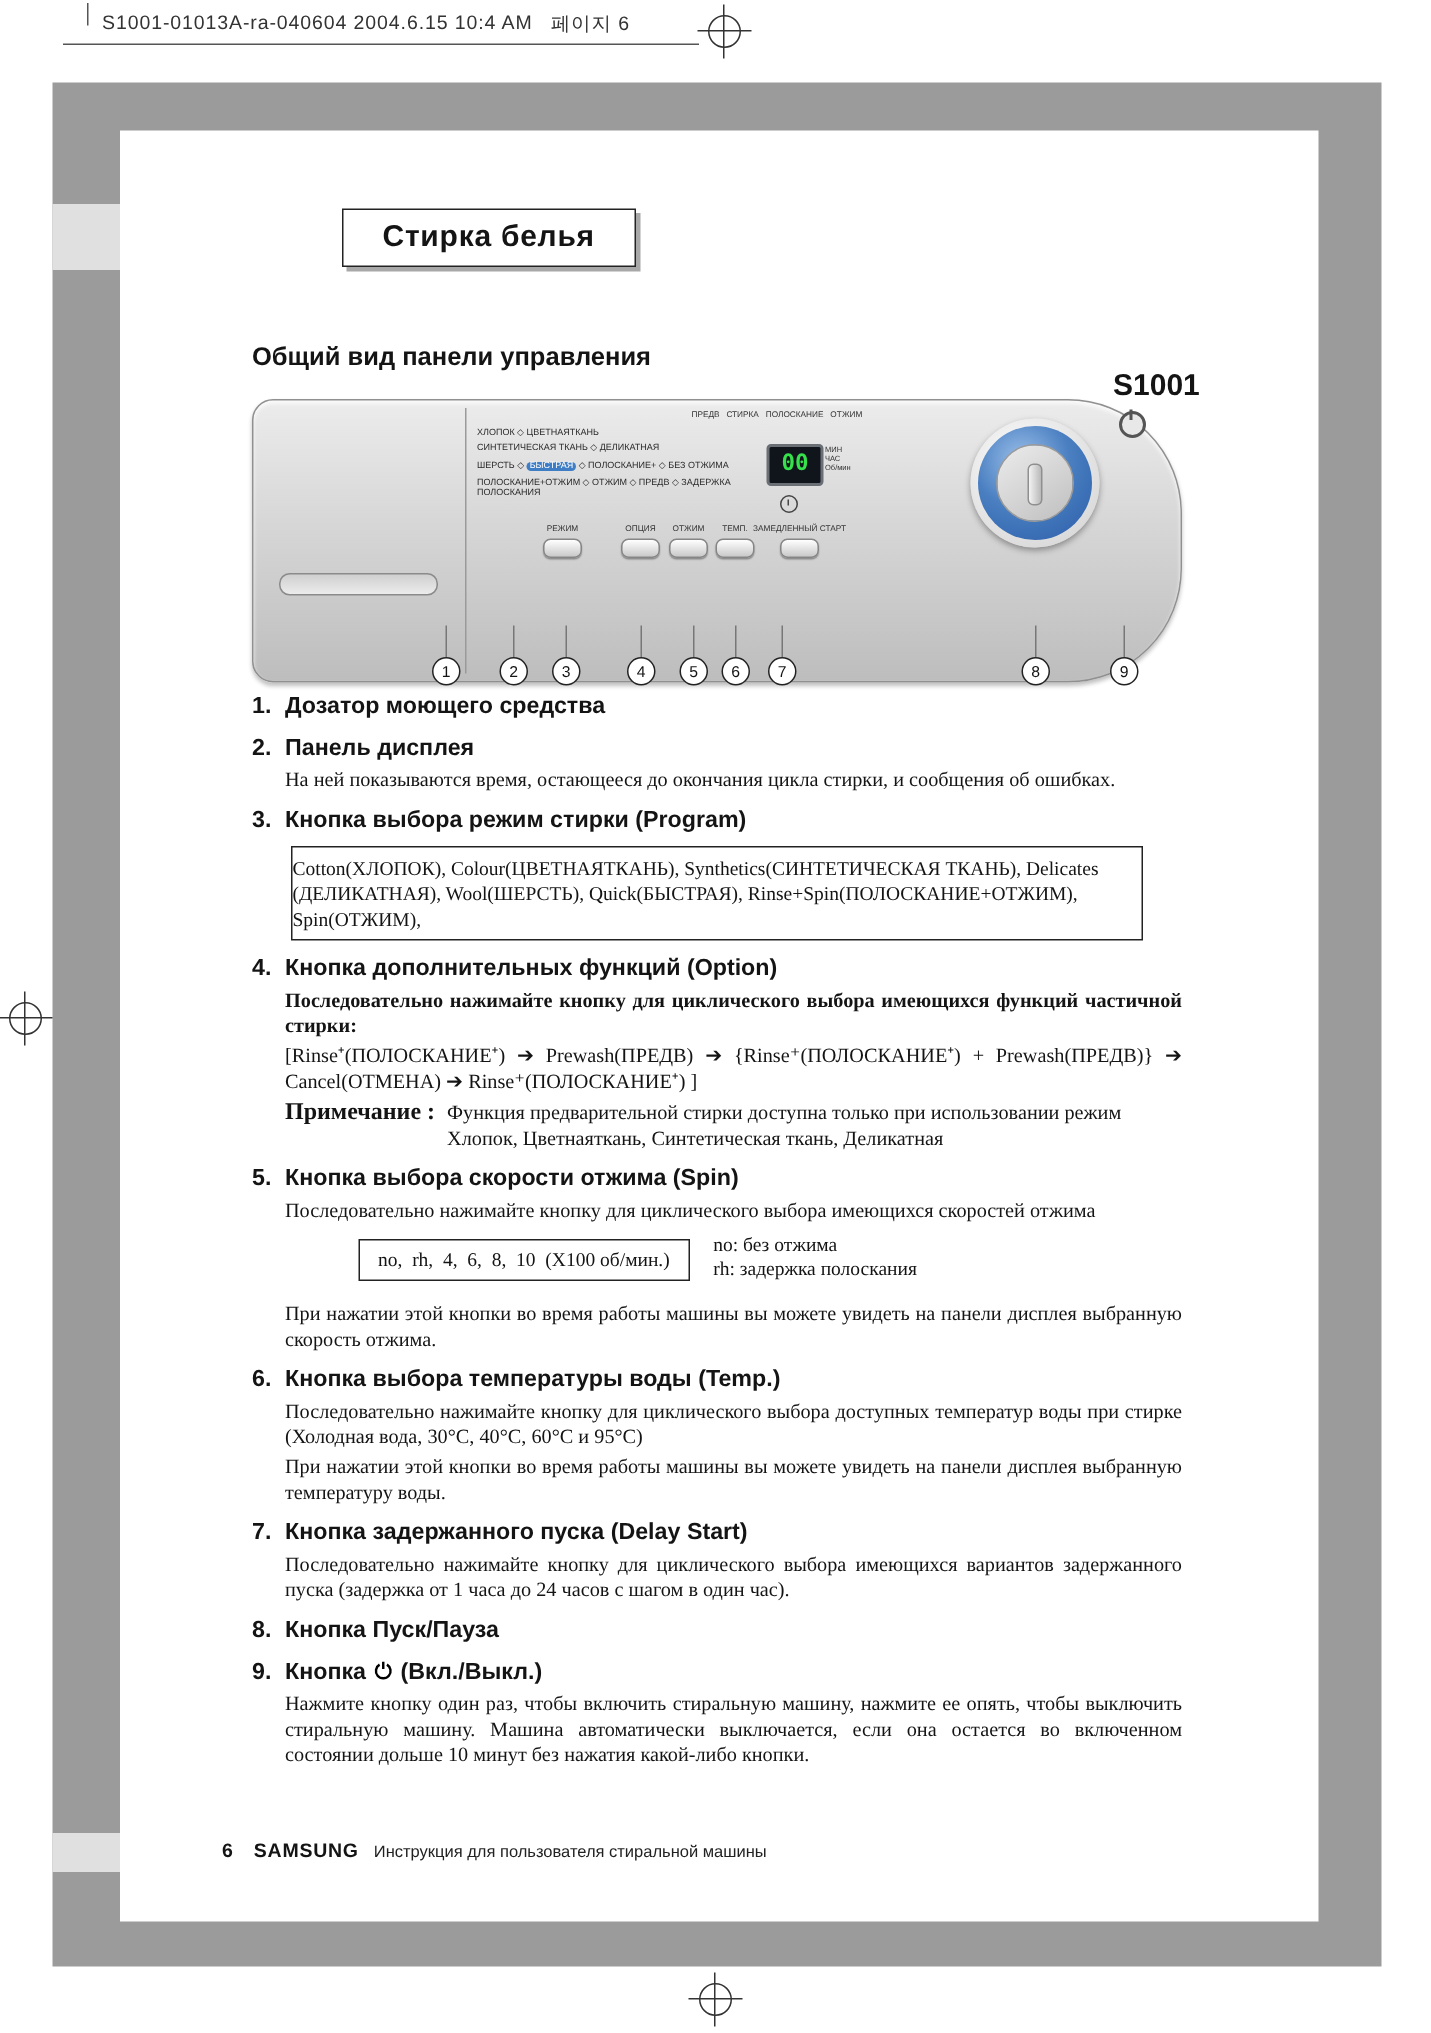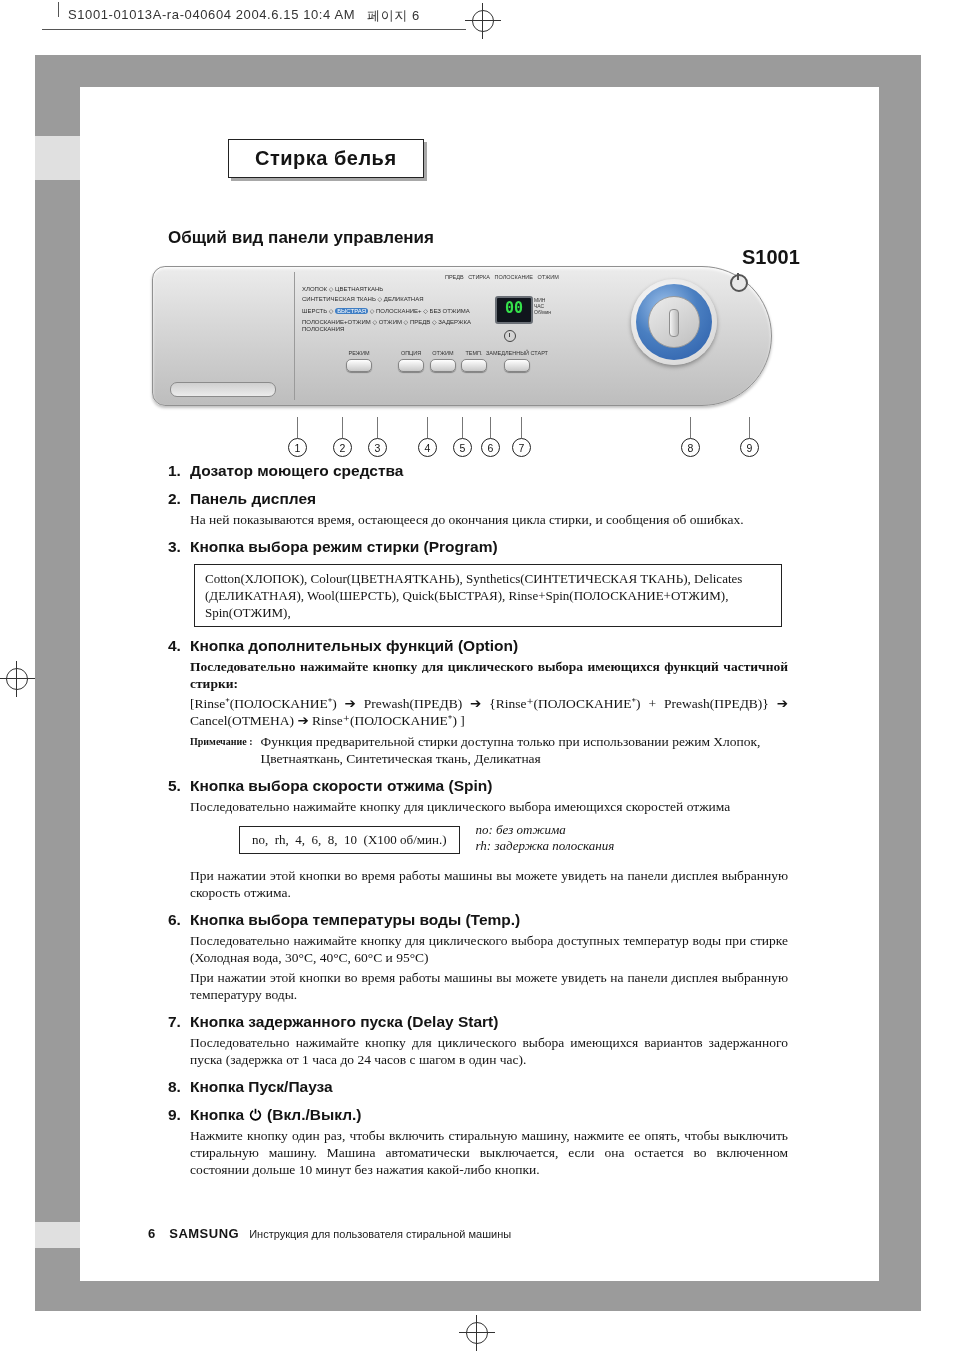--- a/index.html
+++ b/index.html
@@ -26,21 +26,21 @@
   .tab2{left:35px;top:1222px;width:102px;height:26px;}
   
   .title-box{position:absolute;left:228px;top:139px;padding:7px 26px;background:#fff;
     border:1px solid #222;box-shadow:3px 3px 0 #a8a8a8;
     font-family:"Liberation Sans",sans-serif;font-size:20px;font-weight:bold;letter-spacing:.5px;}
   .section-heading{position:absolute;left:168px;top:228px;
     font-family:"Liberation Sans",sans-serif;font-size:17px;font-weight:bold;}
   .model-label{position:absolute;left:742px;top:246px;
     font-family:"Liberation Sans",sans-serif;font-size:20px;font-weight:600;}
   
-  .panel{position:absolute;left:152px;top:266px;width:620px;height:140px;}
+  .panel{position:absolute;left:168px;top:266px;width:620px;height:189px;}
   .panel-shell{position:absolute;inset:0;border-radius:14px 76px 76px 14px;
     background:linear-gradient(180deg,#ececec 0%,#d6d6d6 45%,#bdbdbd 100%);
     border:1px solid #909090;
     box-shadow:inset 0 2px 3px rgba(255,255,255,.8),0 2px 3px rgba(0,0,0,.25);}
   .drawer-divider{position:absolute;left:142px;top:6px;bottom:6px;width:1px;background:#9a9a9a;}
   .drawer-handle{position:absolute;left:18px;top:116px;width:104px;height:13px;
     border:1px solid #8b8b8b;border-radius:7px;background:linear-gradient(#cfcfcf,#ececec);}
   .phase-labels{position:absolute;left:293px;top:8px;font-family:"Liberation Sans",sans-serif;
     font-size:5.5px;color:#333;white-space:pre;}
   .prog{position:absolute;left:150px;width:190px;font-family:"Liberation Sans",sans-serif;
@@ -79,28 +79,28 @@
     font-family:"Liberation Sans",sans-serif;font-size:10.5px;}
   
   .content{position:absolute;left:168px;top:462px;width:622px;}
   .ih{margin:10px 0 0 0;font-family:"Liberation Sans",sans-serif;font-size:15.5px;
     font-weight:bold;line-height:18px;display:flex;align-items:baseline;}
   .item:first-child .ih{margin-top:0;}
   .inum{display:inline-block;width:22px;flex:0 0 22px;}
   .power-icon{display:inline-flex;margin:0 5px;position:relative;top:1px;}
   .ib{margin:3px 0 0 22px;width:598px;text-align:justify;font-size:13.5px;line-height:17px;}
   .lead{font-weight:bold;}
-  .pbox{margin:8px 0 0 26px;width:566px;border:1px solid #222;padding:5px 10px;
+  .pbox{margin:8px 0 0 26px;width:566px;border:1px solid #222;padding:5px 0;
     font-size:13px;line-height:17px;}
   .spinrow{display:flex;align-items:flex-end;margin:7px 0 0 26px;padding-left:45px;}
   .sbox{border:1px solid #222;padding:5px 12px;font-size:13px;white-space:pre;}
-  .snotes{margin-left:16px;font-style:italic;font-size:13px;line-height:16px;}
+  .snotes{margin-left:16px;font-size:13px;line-height:16px;}
   .snotes p{margin:0;}
   .note{display:flex;margin:4px 0 0 22px;width:598px;}
-  .note-label{font-weight:bold;white-space:nowrap;font-size:10px;line-height:17px;}
+  .note-label{font-weight:bold;white-space:nowrap;font-size:16px;line-height:17px;}
   .note-text{margin:0 0 0 8px;font-size:13.5px;line-height:17px;}
   .para2{margin-top:13px;}
   
   .footer{position:absolute;left:148px;top:1226px;display:flex;align-items:baseline;
     font-family:"Liberation Sans",sans-serif;}
   .fnum{font-weight:bold;font-size:13px;}
   .fbrand{font-weight:700;font-size:13px;margin-left:14px;letter-spacing:.5px;text-align:center;}
   .ftext{margin-left:10px;font-size:11px;color:#222;}
 </style>
 </head>

